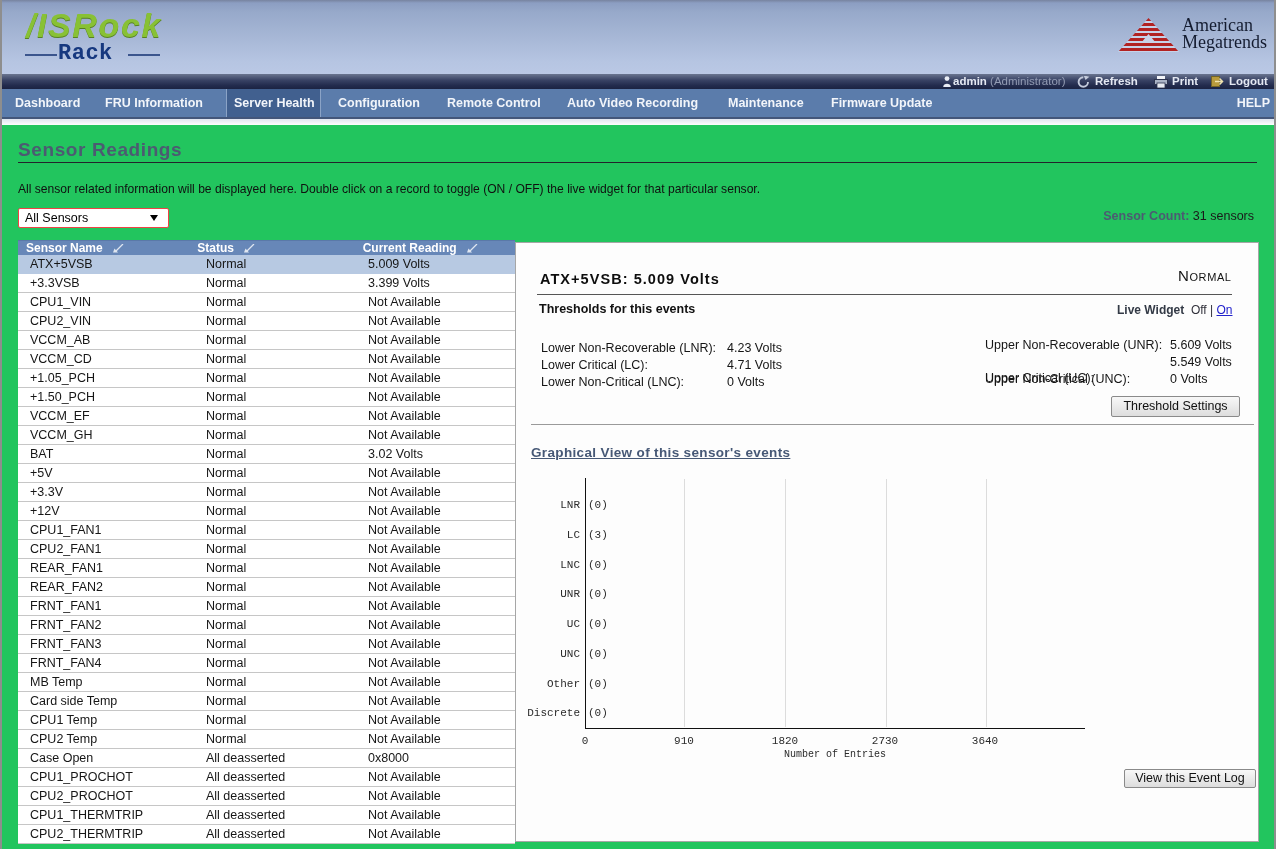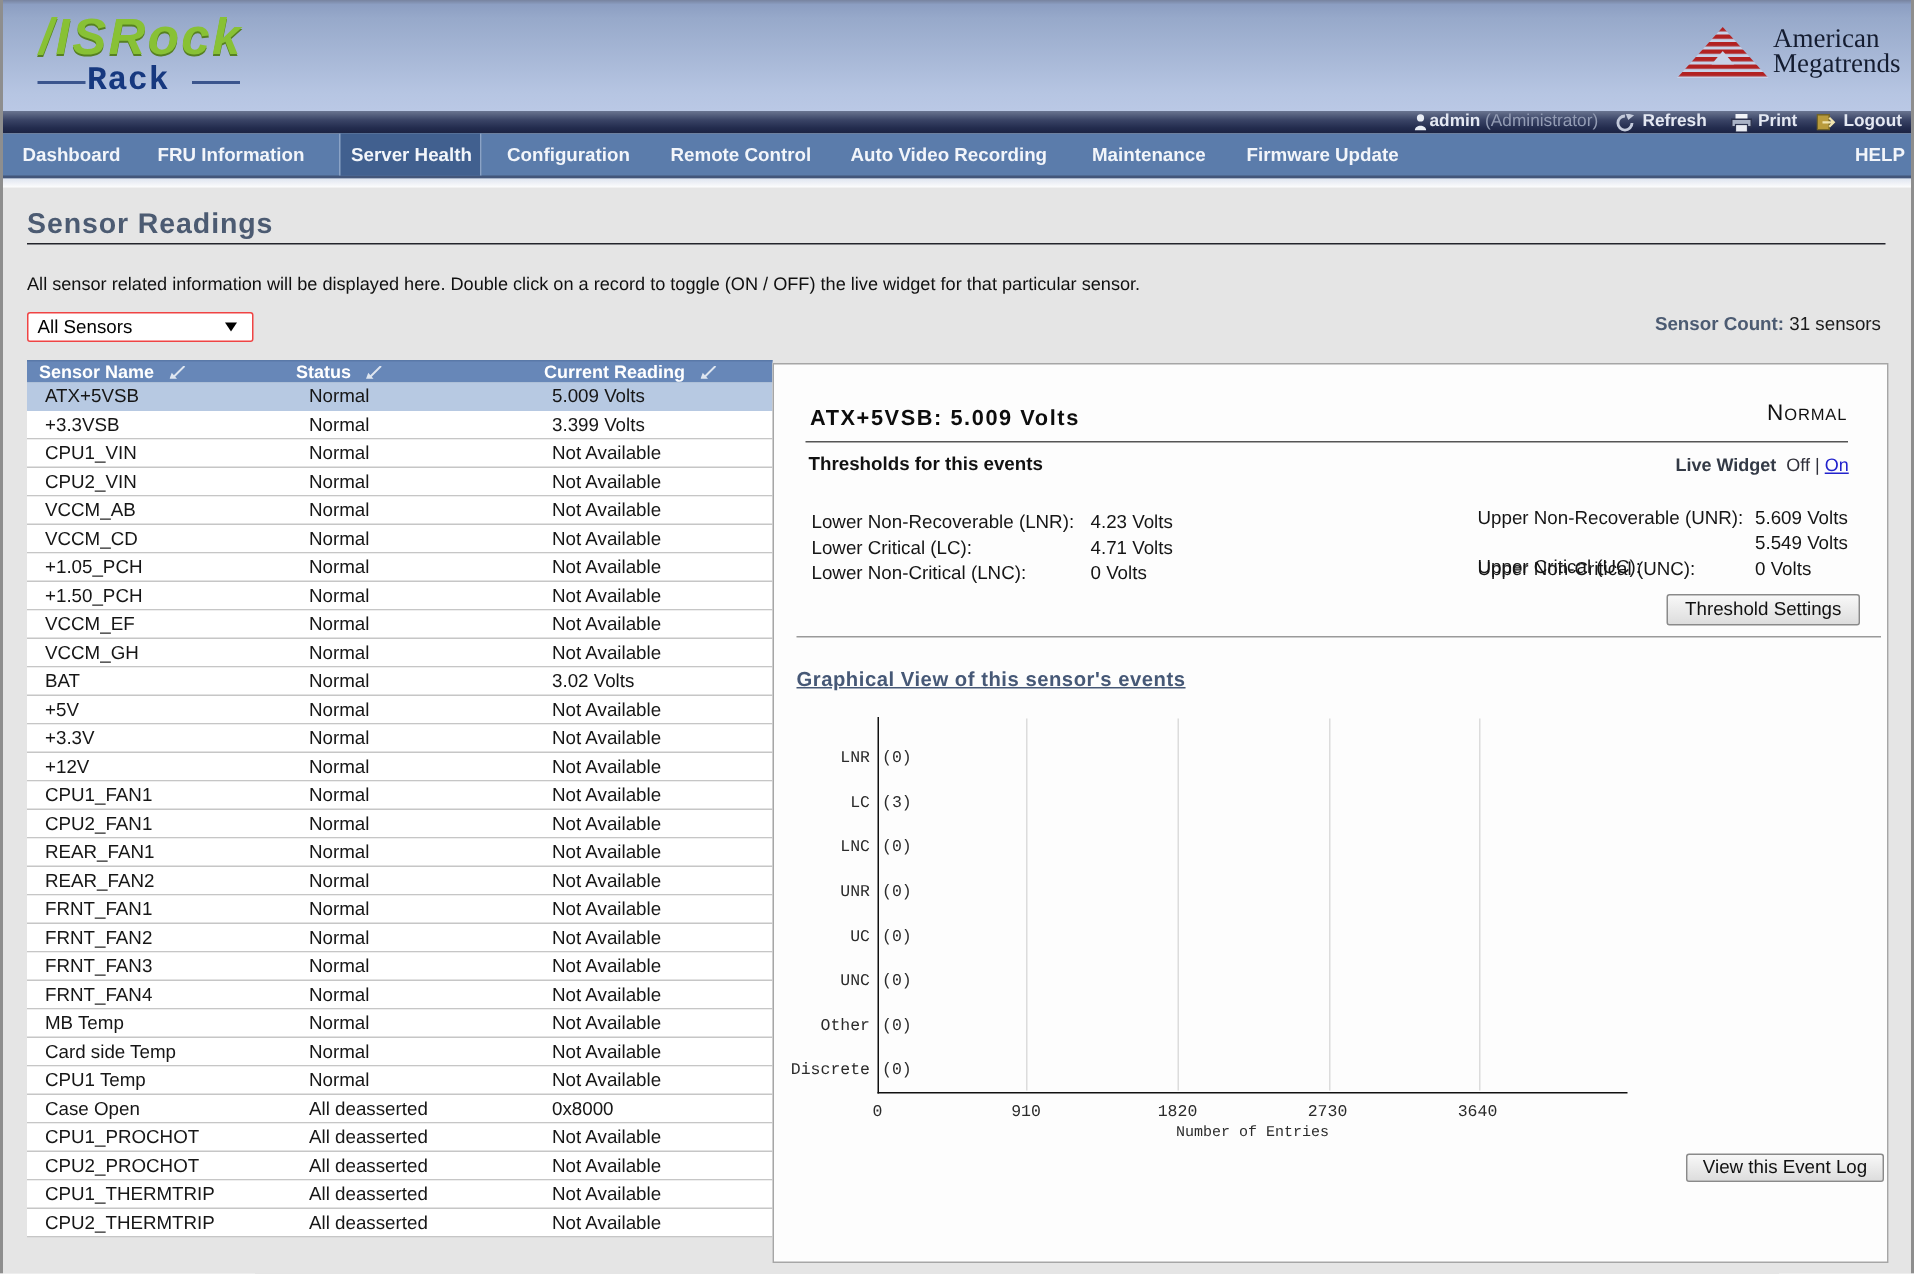--- a/index.html
+++ b/index.html
@@ -1,18 +1,18 @@
 <!DOCTYPE html>
 <html><head>
 <meta charset="utf-8">
 <style>
 * { margin:0; padding:0; box-sizing:border-box; }
 html,body { width:1276px; height:849px; overflow:hidden; }
 body { font-family:"Liberation Sans", sans-serif; background:#fdfdfd; position:relative; }
-#page { position:absolute; left:0; top:0; width:1276px; height:849px; background:#e5e5e5;padding-left:36px; }
+#page { position:absolute; left:0; top:0; width:1276px; height:849px; background:#22c55e;padding-left:36px; }
 .edge { position:absolute; top:0; width:2px; height:849px; background:#8e8e8e; z-index:50; }
 
 
 #hdr { position:absolute; left:2px; top:0; width:1272px; height:74px;
   background:linear-gradient(to bottom, #77839f 0px, #8c9ec2 3px, #97a9ca 12px, #b6c5e2 62px, #bac8e5 74px); }
 #asrock { position:absolute; left:24px; top:11px; width:150px; height:29px;
   font-weight:bold; font-style:italic; font-size:34px; letter-spacing:1.6px; color:#88c135; text-shadow:0 1px 0 #568021;
   font-family:"Liberation Sans", sans-serif; line-height:29px; }
 .rline { position:absolute; top:54px; height:2px; background:#3b558d; }
 #racktxt { position:absolute; left:56px; top:43px; width:68px; height:22px;
@@ -187,20 +187,21 @@
 <div><span class="c1">CPU2_FAN1</span><span class="c2">Normal</span><span class="c3">Not Available</span></div>
 <div><span class="c1">REAR_FAN1</span><span class="c2">Normal</span><span class="c3">Not Available</span></div>
 <div><span class="c1">REAR_FAN2</span><span class="c2">Normal</span><span class="c3">Not Available</span></div>
 <div><span class="c1">FRNT_FAN1</span><span class="c2">Normal</span><span class="c3">Not Available</span></div>
 <div><span class="c1">FRNT_FAN2</span><span class="c2">Normal</span><span class="c3">Not Available</span></div>
 <div><span class="c1">FRNT_FAN3</span><span class="c2">Normal</span><span class="c3">Not Available</span></div>
 <div><span class="c1">FRNT_FAN4</span><span class="c2">Normal</span><span class="c3">Not Available</span></div>
 <div><span class="c1">MB Temp</span><span class="c2">Normal</span><span class="c3">Not Available</span></div>
 <div><span class="c1">Card side Temp</span><span class="c2">Normal</span><span class="c3">Not Available</span></div>
 <div><span class="c1">CPU1 Temp</span><span class="c2">Normal</span><span class="c3">Not Available</span></div>
+<div><span class="c1">CPU2 Temp</span><span class="c2">Normal</span><span class="c3">Not Available</span></div>
 <div><span class="c1">Case Open</span><span class="c2">All deasserted</span><span class="c3">0x8000</span></div>
 <div><span class="c1">CPU1_PROCHOT</span><span class="c2">All deasserted</span><span class="c3">Not Available</span></div>
 <div><span class="c1">CPU2_PROCHOT</span><span class="c2">All deasserted</span><span class="c3">Not Available</span></div>
 <div><span class="c1">CPU1_THERMTRIP</span><span class="c2">All deasserted</span><span class="c3">Not Available</span></div>
 <div><span class="c1">CPU2_THERMTRIP</span><span class="c2">All deasserted</span><span class="c3">Not Available</span></div>
 
     </div>
   </div>
 
   <div id="panel"></div>

